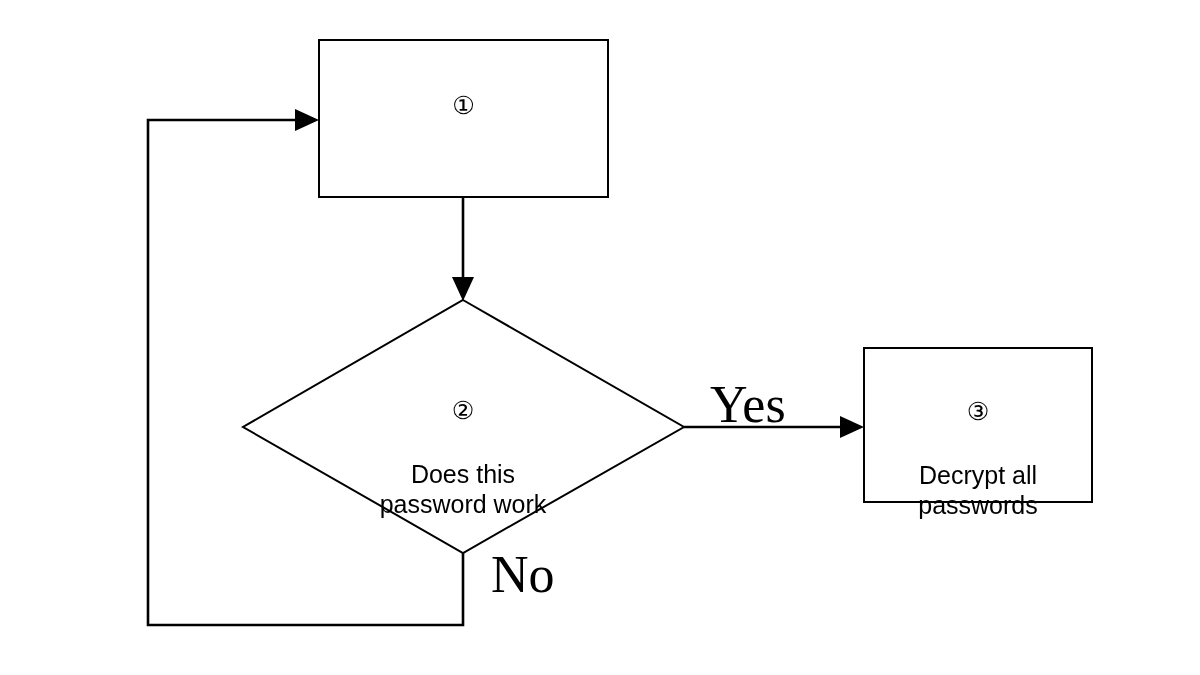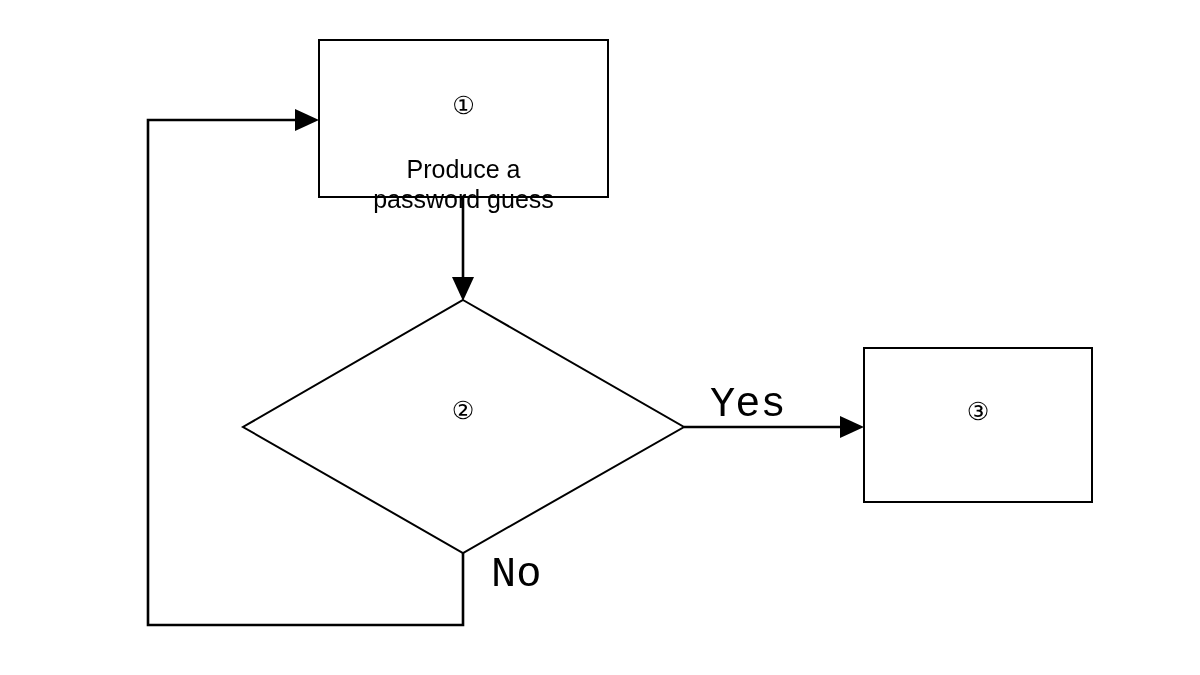--- a/index.html
+++ b/index.html
@@ -54,22 +54,22 @@
   .node-marker {
     display: block;
     font-size: 25px;
     line-height: 28px;
     margin-bottom: 4px;
     font-family: "DejaVu Sans", sans-serif;
   }
   .edge-label {
     position: absolute;
     color: #000000;
-    font-family: Liberation Mono, monospace;
-    font-size: 42px;
+    font-family: Liberation Serif, serif;
+    font-size: 52px;
     line-height: 44px;
     white-space: nowrap;
     user-select: none;
     text-align: right;
   }
   
   #node-1-text { left: 319px; top: 62px;  width: 289px; }
   
   #node-2-text { left: 298px; top: 367px; width: 330px; }
   
@@ -102,28 +102,30 @@
 
     <rect class="node-shape" x="319" y="40" width="289" height="157"></rect>
 
     <polygon class="node-shape" points="463,300 684,427 463,553 243,427"></polygon>
 
     <rect class="node-shape" x="864" y="348" width="228" height="154"></rect>
   </svg>
 
   <div class="node-text" id="node-1-text">
     <span class="node-marker">①</span>
-    <span>Produce a
-password guess</span>
   </div>
 
   <div class="node-text" id="node-2-text">
     <span class="node-marker">②</span>
+    <span>Does this
+password work</span>
   </div>
 
   <div class="node-text" id="node-3-text">
     <span class="node-marker">③</span>
+    <span>Decrypt all
+passwords</span>
   </div>
 
   <div class="edge-label" id="label-yes">Yes</div>
   <div class="edge-label" id="label-no">No</div>
 
 </div>
 
 </body></html>

